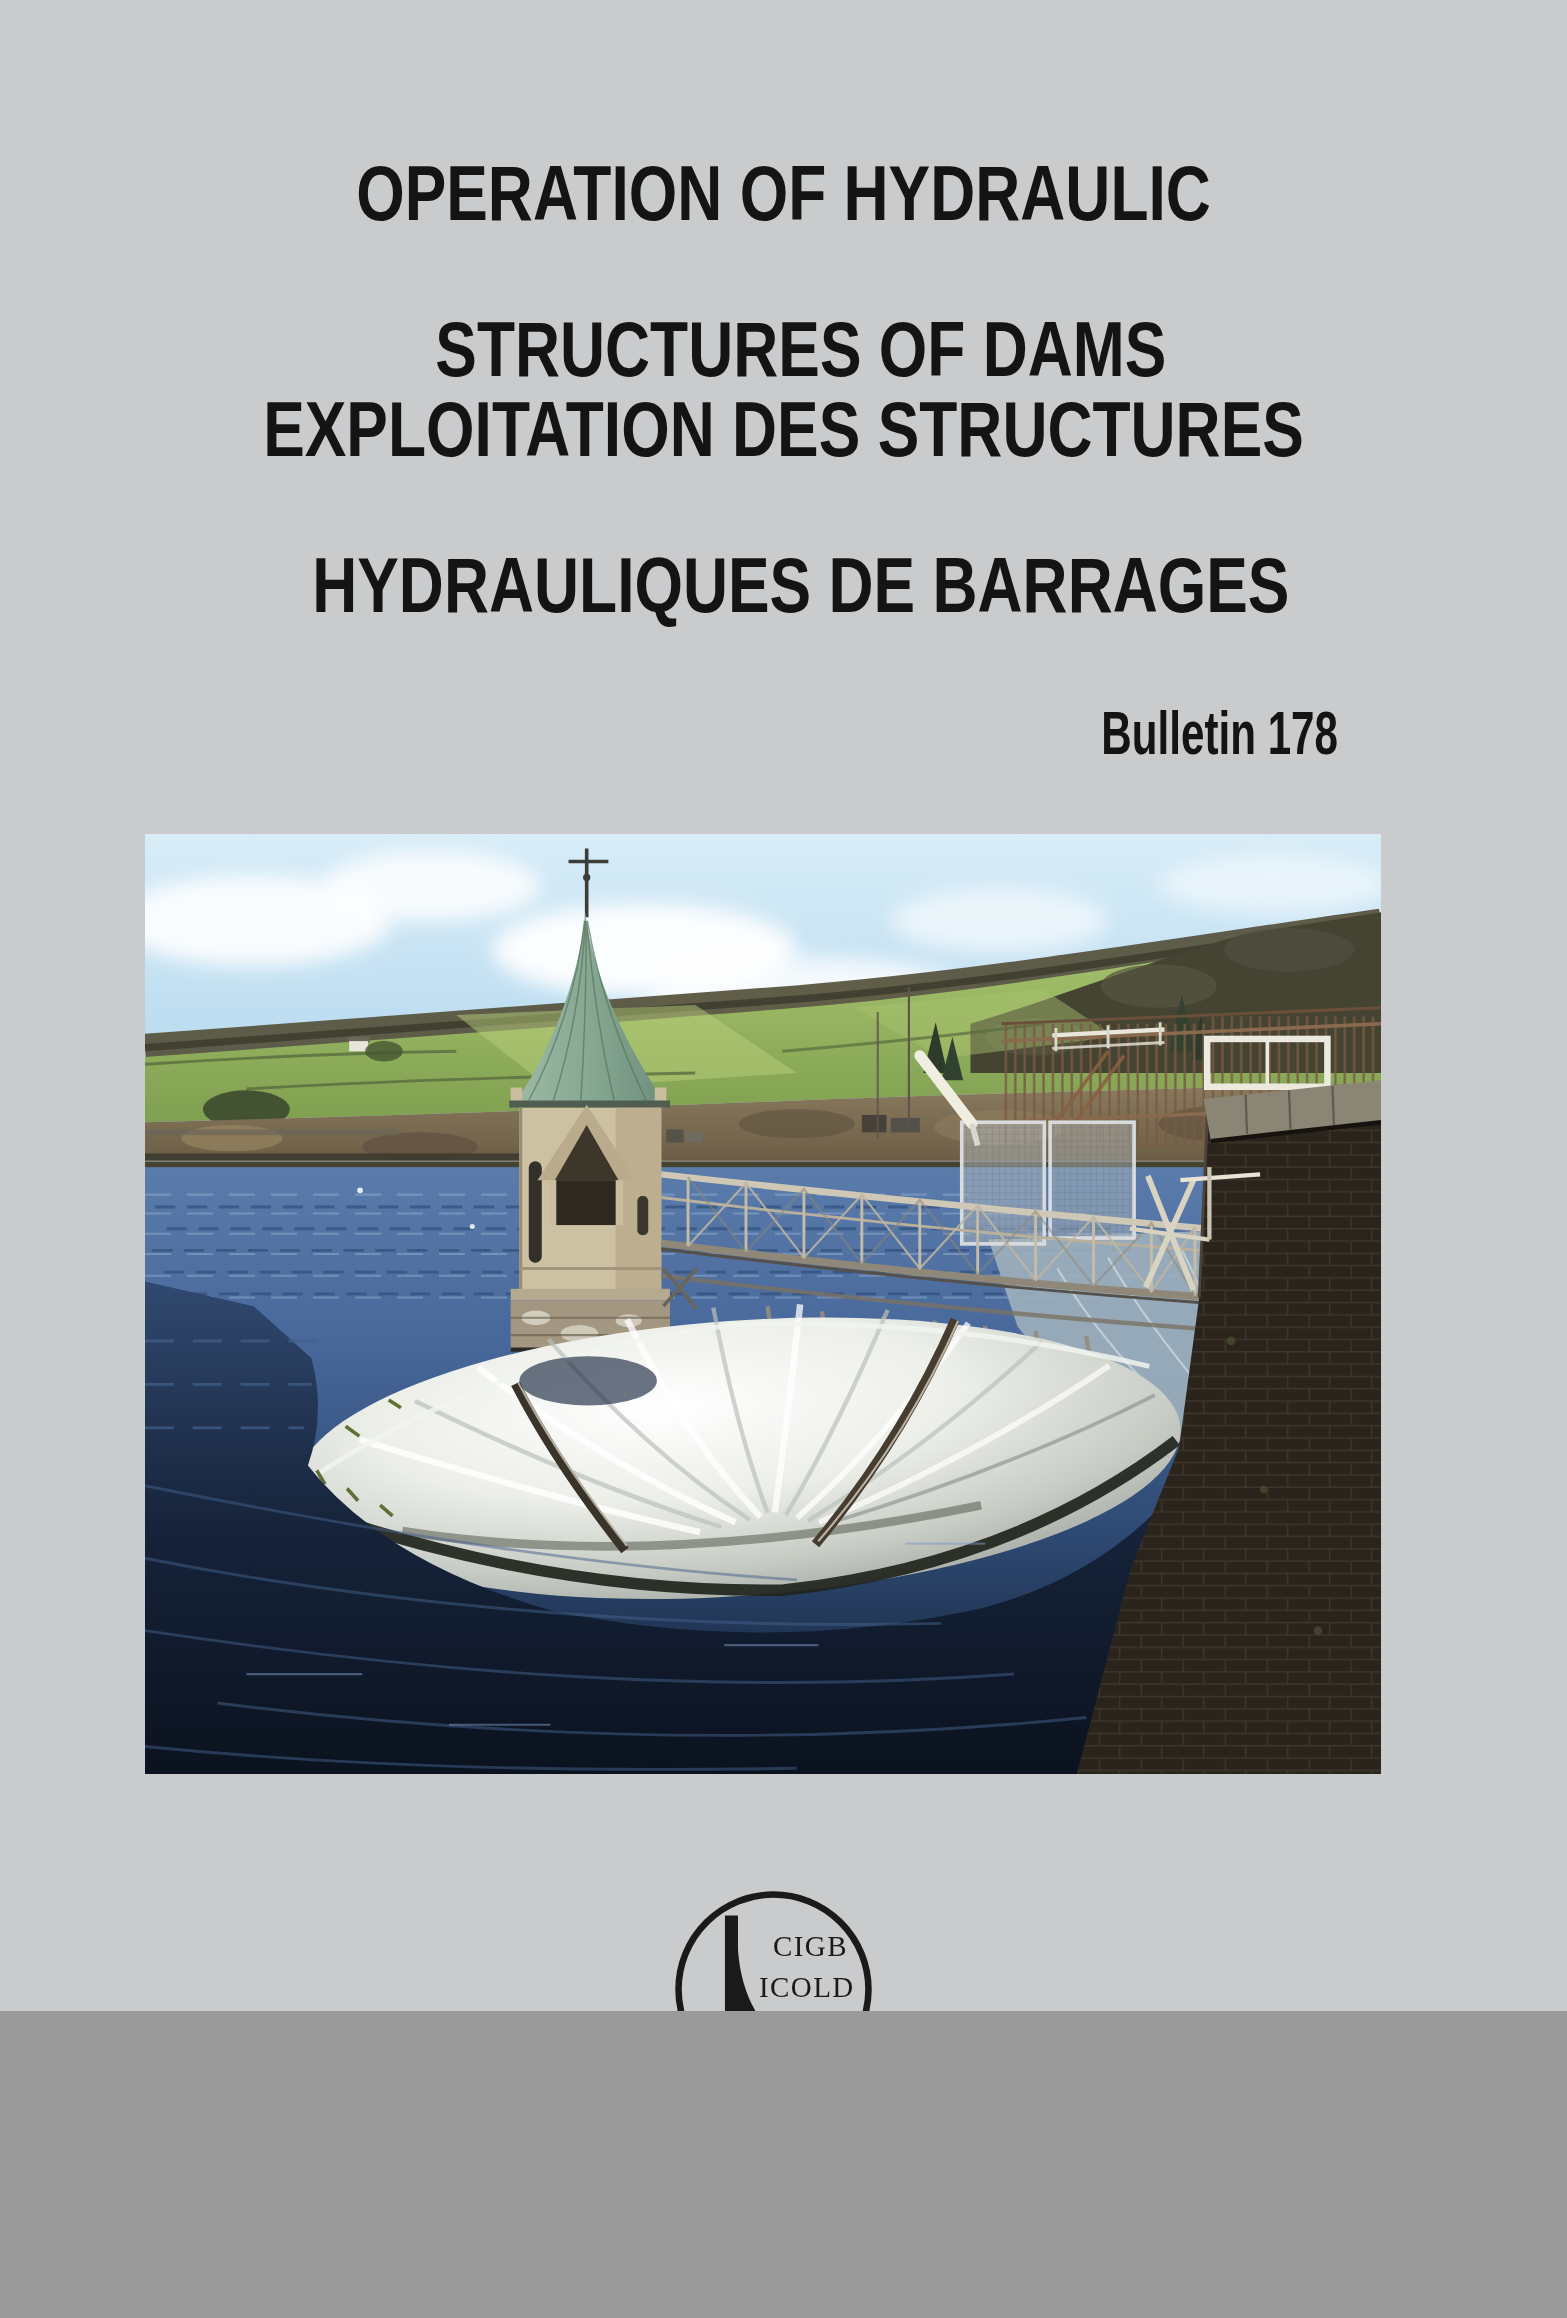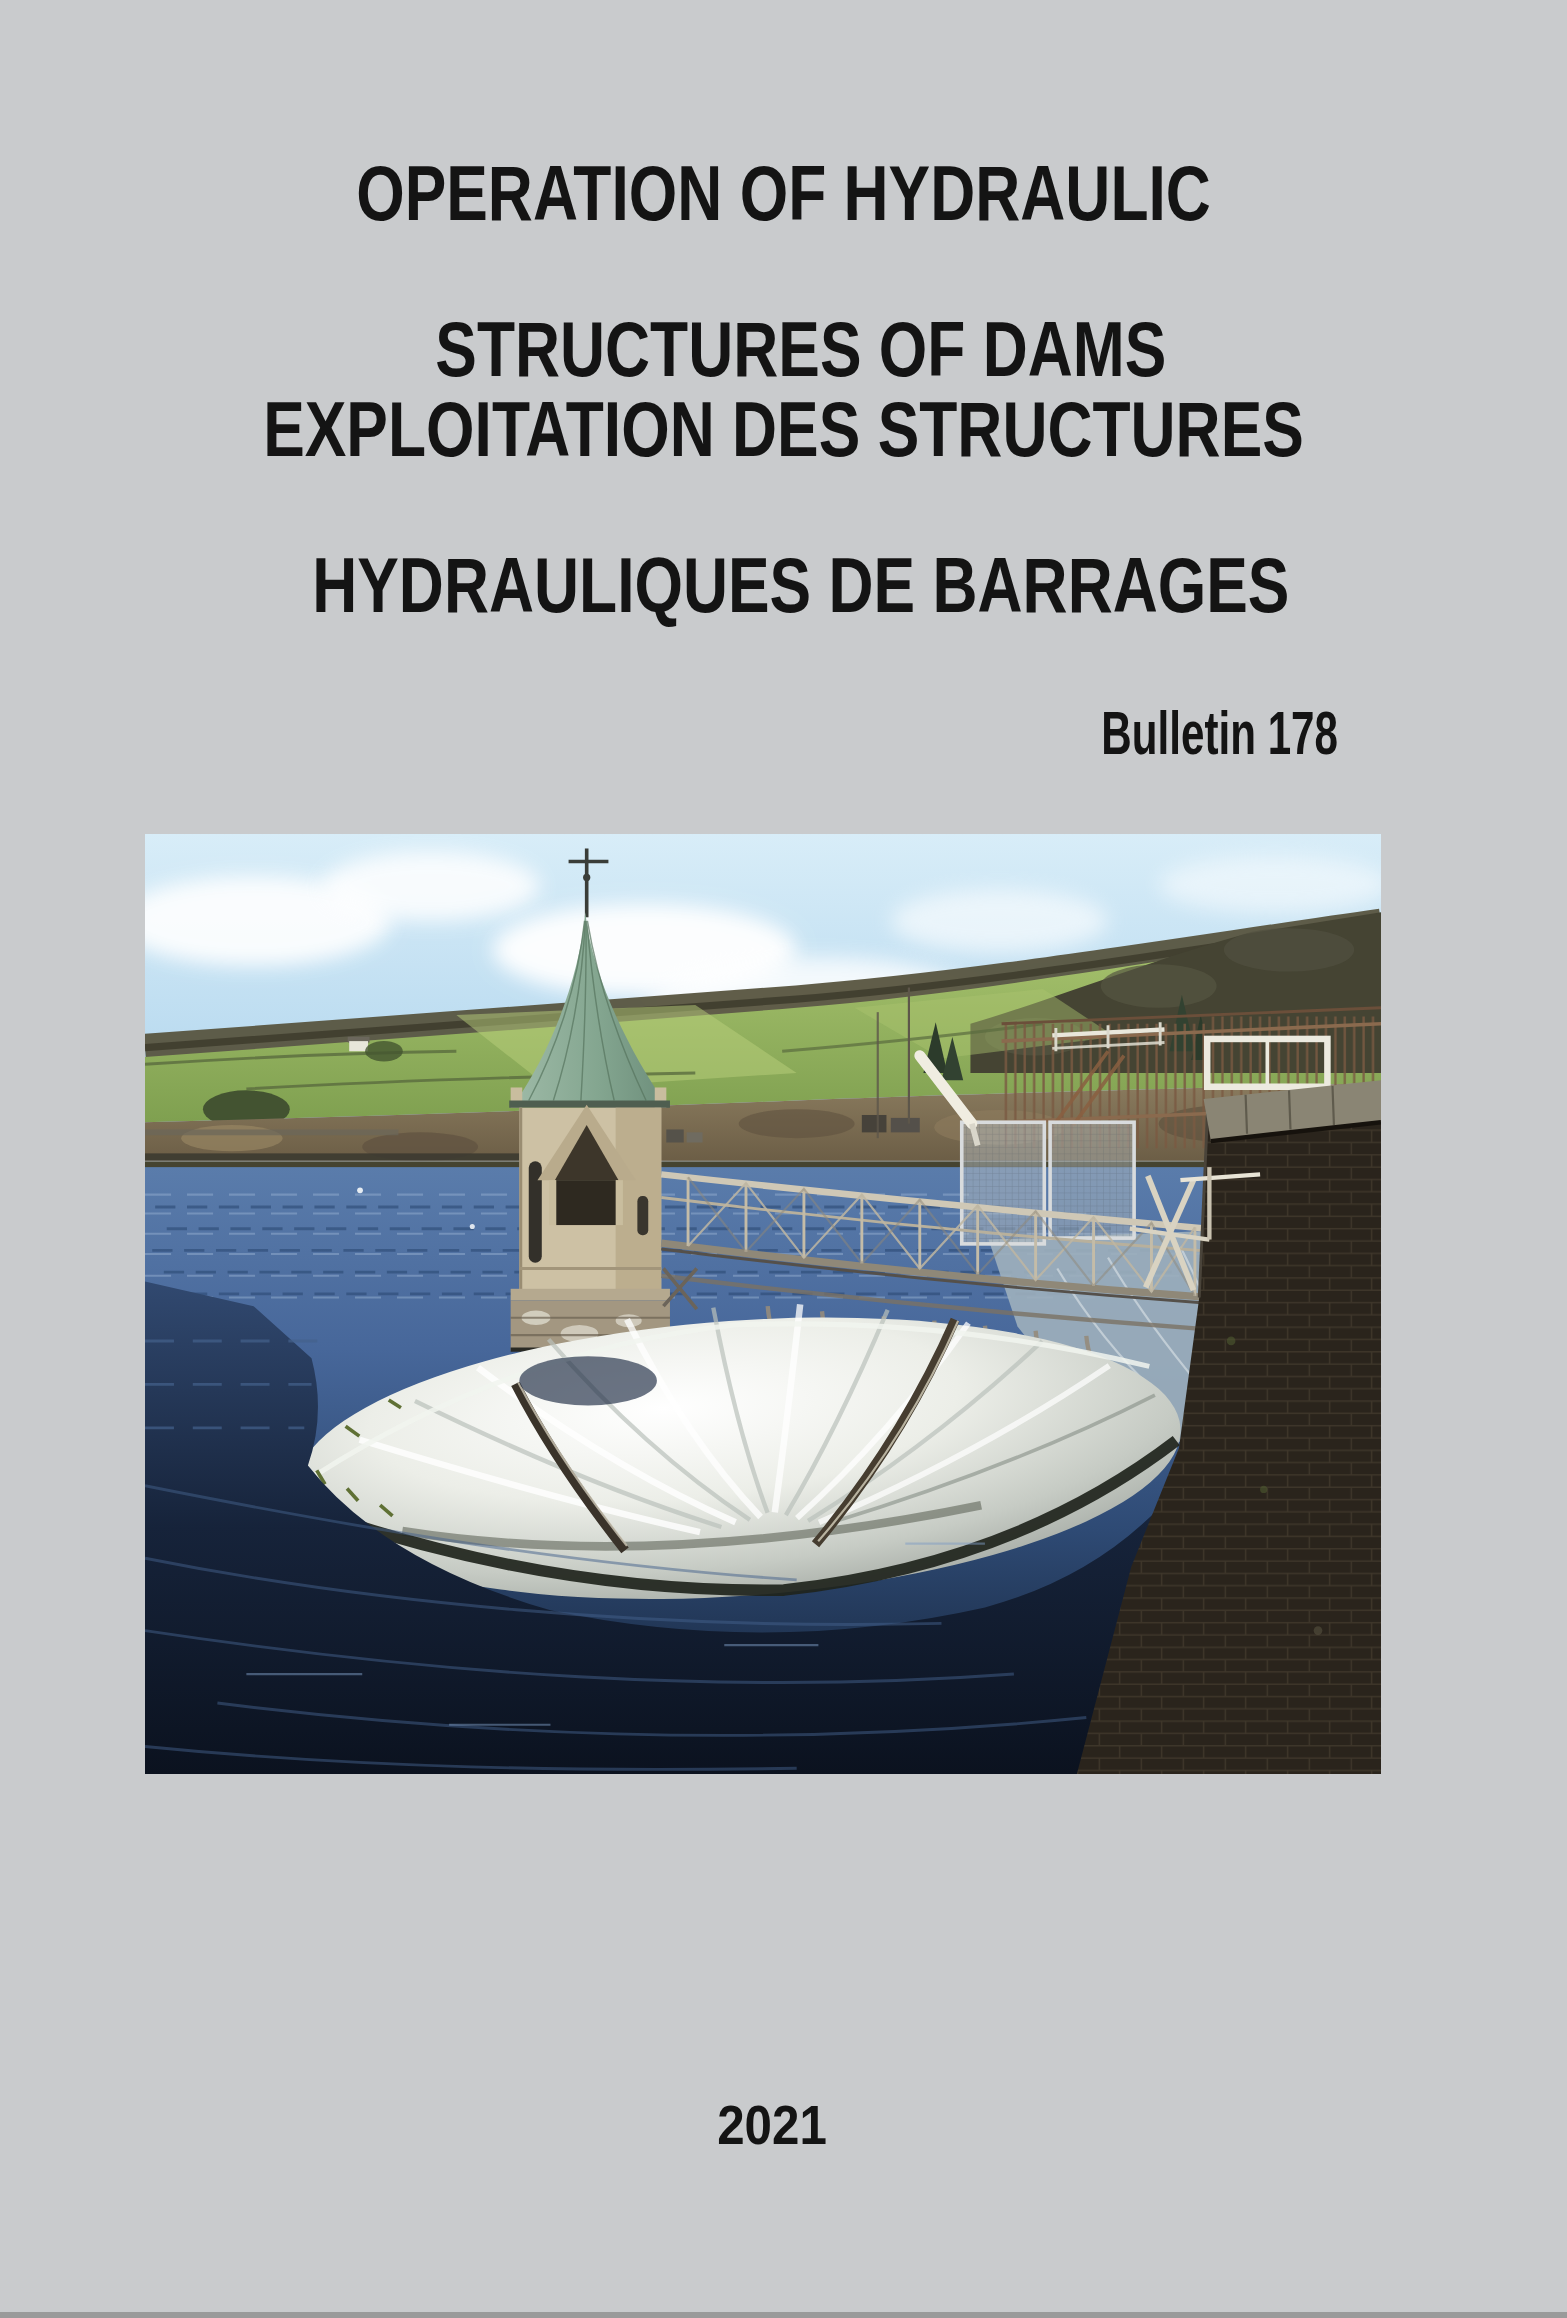--- a/index.html
+++ b/index.html
@@ -1,18 +1,18 @@
 <!DOCTYPE html>
 <html style="font-size:11.6px"><head>
 <meta charset="utf-8">
 <style>
   html,body{margin:0;padding:0;background:#9a9a9a;}
   .cover{
     position:relative;
-    width:1567px;height:2312px;
+    width:1567px;height:2011px;
     background:#c9cbcd;
     overflow:hidden;
     font-family:"Liberation Sans", sans-serif;
     color:#141414;
   }
   .title{
     position:absolute;left:0;width:100%;
     text-align:center;font-weight:bold;
     font-size:77px;line-height:78px;
     letter-spacing:0;
@@ -370,17 +370,25 @@
       <g>
         <line x1="1385" y1="472" x2="1448" y2="630" stroke="#d9d3c2" stroke-width="8"></line>
         <line x1="1448" y1="478" x2="1382" y2="626" stroke="#d9d3c2" stroke-width="8"></line>
         <line x1="1360" y1="545" x2="1470" y2="560" stroke="#d9d3c2" stroke-width="6"></line>
         <line x1="1430" y1="478" x2="1540" y2="470" stroke="#e8e4d6" stroke-width="6"></line>
         <line x1="1470" y1="460" x2="1470" y2="560" stroke="#c9c2b0" stroke-width="6"></line>
       </g>
     </svg>
   </div>
 
+  <div class="logo-wrap">
+    <svg viewBox="0 0 280 280">
+      <circle cx="140" cy="140" r="131" fill="none" stroke="#1a1a1a" stroke-width="9"></circle>
+      <path d="M73,38 L91,38 L91,85 C96,158 132,210 185,232 C196,236 208,239 220,240 C195,257 158,264 124,258 C105,254 87,247 73,238 Z" fill="#1a1a1a"></path>
+      <text class="logo-text" x="191" y="94" font-size="40" letter-spacing="2" text-anchor="middle">CIGB</text>
+      <text class="logo-text" x="186" y="150" font-size="40" letter-spacing="2" text-anchor="middle">ICOLD</text>
+    </svg>
+  </div>
 
   <div class="year">2021</div>
 
 </div>
 
 
 </body></html>

